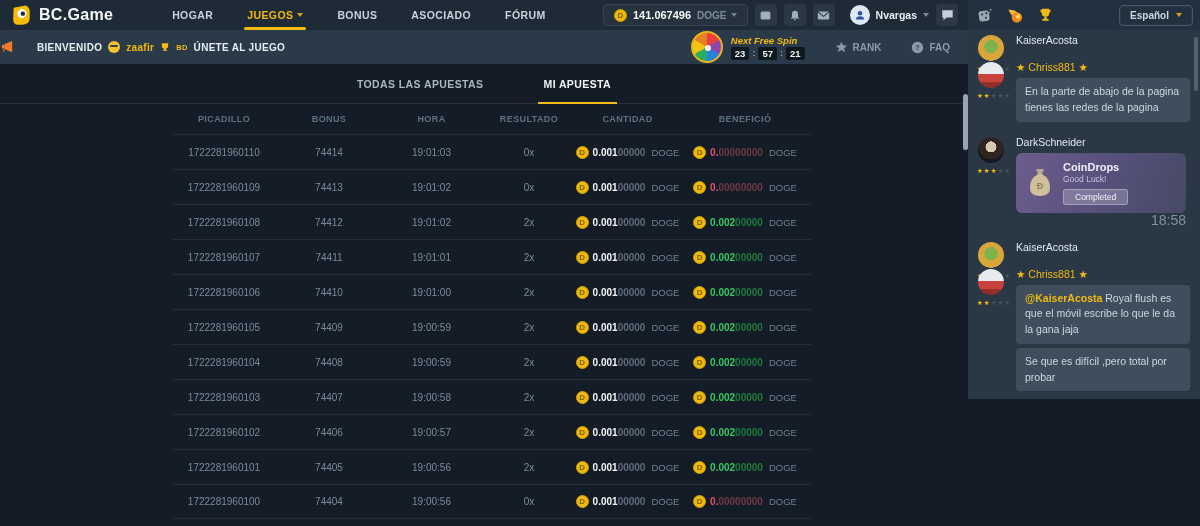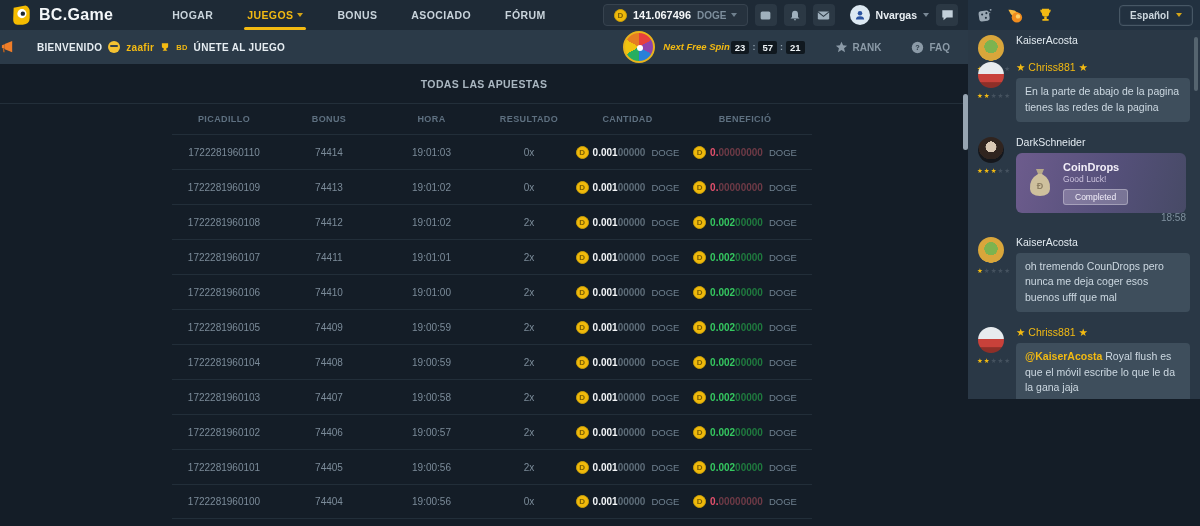--- a/index.html
+++ b/index.html
@@ -43,21 +43,21 @@
   .welcome .badge { color:#f3ba12; font-size:7.5px; }
   .emoji-face { width:12px; height:12px; border-radius:50%; background:#f5c231; position:relative; display:inline-block;}
   .emoji-face::before { content:""; position:absolute; left:2px; right:2px; top:3.5px; height:2.5px; background:#35404a; border-radius:1px;}
   .freespin { margin-left:auto; display:flex; align-items:center; gap:8px; }
   .wheel { width:32px; height:32px; border-radius:50%; border:2px solid #e9b41c;
     background:conic-gradient(#e7403d 0 60deg,#8e44ad 60deg 120deg,#2980d9 120deg 180deg,
       #27ae60 180deg 240deg,#f1c40f 240deg 300deg,#e67e22 300deg 360deg);
     position:relative; }
   .wheel::after { content:""; position:absolute; left:12px; top:12px; width:6px; height:6px;
     border-radius:50%; background:#fff; }
-  .freespin-col { display:flex; flex-direction:row; gap:1px; }
+  .freespin-col { display:flex; flex-direction:column; gap:1px; }
   .freespin-label { color:#f3ba12; font-size:9.5px; font-weight:bold; font-style:italic; }
   .timer { display:flex; align-items:center; gap:3px; }
   .timer .tval { background:#10181f; color:#eef3f6; font-size:9.5px; font-weight:bold;
     padding:1px 4px; border-radius:2px; }
   .timer .tcolon { color:#93a3b0; font-size:9px; font-weight:bold; }
   .banner-link { display:flex; align-items:center; gap:5px; color:#8b9aa7; font-size:10px;
     font-weight:bold; margin-left:30px; cursor:pointer; }
   .banner-link:last-child { margin-right:18px; }
 
   .main { position:relative; }
@@ -100,21 +100,21 @@
   .av-kaiser { background:radial-gradient(circle at 50% 45%, #7db34f 0 34%, #d9a63b 35% 72%, #2c4a66 73%); }
   .av-chriss { background:linear-gradient(180deg,#e7ebee 0 45%, #c8413a 46% 78%, #8e2f28 79%); }
   .av-dark { background:radial-gradient(circle at 50% 38%, #d9c8b4 0 26%, #30241f 27% 60%, #15171c 61%); }
   .stars { position:absolute; left:1px; top:31px; font-size:6.5px; letter-spacing:1px; }
   .stars .on { color:#f3ba12; } .stars .off { color:#45525f; }
   .msg-name { font-size:10.5px; font-weight:normal; color:#e2eaf0; margin-bottom:5px; }
   .msg-name.gold { color:#f3ba12; }
   .bubble { background:#3e4e5c; border-radius:4px; padding:6px 9px; font-size:10.5px; color:#ccd8e1;
     line-height:1.5; width:fit-content; max-width:100%; margin-bottom:4px; }
   .mention { color:#f3ba12; font-weight:bold; }
-  .msg-time { font-size:10px; color:#7f909e; text-align:right; margin:-1px 2px 3px 0; }
+  .msg-time { font-size:14px; color:#7f909e; text-align:right; margin:-1px 2px 3px 0; }
   .card { width:170px; border-radius:6px; padding:8px 10px; display:flex; align-items:center; gap:9px;
     background:linear-gradient(105deg,#6d5c8d,#55507a 55%,#474a66); cursor:pointer; }
   .card-title { font-size:11px; font-weight:bold; color:#f2eef8; }
   .card-sub { font-size:8.5px; color:#cbc2dd; margin-top:1px; }
   .card-btn { display:inline-block; margin-top:5px; background:rgba(238,232,248,.25);
     border:1px solid rgba(255,255,255,.3); color:#f3effa; font-size:8.5px; padding:2px 11px; border-radius:3px; }
   .chat-scroll-thumb { position:absolute; right:2px; top:37px; width:4px; height:54px;
     background:#55646f; border-radius:2px; }
   svg { display:block; }
 </style>
@@ -239,20 +239,21 @@
             <circle cx="8" cy="8" r="7" fill="#8b9aa7"></circle>
             <text x="8" y="11.5" text-anchor="middle" font-size="9" font-weight="bold" fill="#2b3a48">?</text>
           </svg>
         <span>FAQ</span>
       </div>
     </div>
 
     <main class="main">
       <div class="tabs">
         <div class="tab">TODAS LAS APUESTAS</div>
+        <div class="tab active">MI APUESTA</div>
       </div>
       <div class="table">
         <div class="t-head">
           <span>PICADILLO</span>
           <span>BONUS</span>
           <span>HORA</span>
           <span>RESULTADO</span>
           <span>CANTIDAD</span>
           <span>BENEFICIÓ</span>
         </div>
@@ -497,21 +498,20 @@
               </svg>
             </span>
             <div><div class="card-title">CoinDrops</div><div class="card-sub">Good Luck!</div><span class="card-btn">Completed</span></div>
           </div>
           <div class="msg-time" style="width: 170px;">18:58</div>
         </div>
         <div class="msg">
           <div class="avatar av-kaiser"></div>
           <div class="stars"><span class="on">★</span><span class="off">★</span><span class="off">★</span><span class="off">★</span><span class="off">★</span></div>
           <div class="msg-name">KaiserAcosta</div>
-          <div class="bubble">oh tremendo CounDrops pero nunca me deja coger esos buenos ufff que mal</div>
         </div>
         <div class="msg">
           <div class="avatar av-chriss"></div>
           <div class="stars"><span class="on">★</span><span class="on">★</span><span class="off">★</span><span class="off">★</span><span class="off">★</span></div>
           <div class="msg-name gold">★ Chriss881 ★</div>
           <div class="bubble"><span class="mention">@KaiserAcosta  </span>Royal flush es que el móvil escribe lo que le da la gana jaja</div>
           <div class="bubble">Se que es difícil ,pero total por probar</div>
         </div>
       </div>
     <div class="chat-scroll-thumb"></div>

